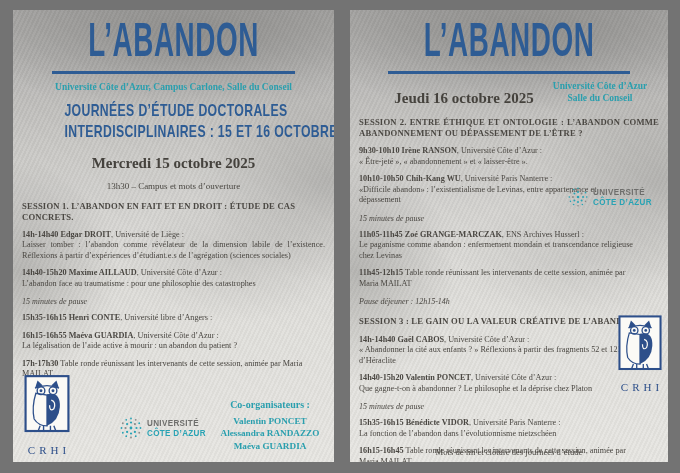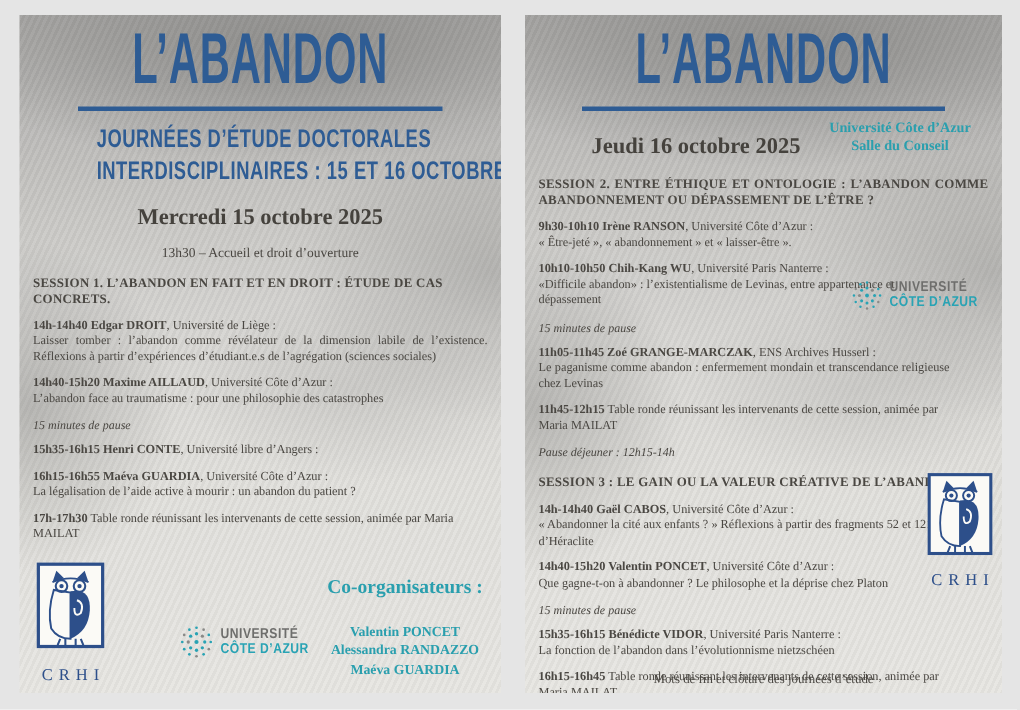--- a/index.html
+++ b/index.html
@@ -1,17 +1,17 @@
 <!DOCTYPE html>
 <html><head>
 <meta charset="utf-8">
 <style>
   * { margin:0; padding:0; box-sizing:border-box; }
   body { width:680px; height:473px; background:#ffffff; font-family:"Liberation Serif", serif; }
-  .page { position:relative; width:680px; height:473px; background:#e5e5e5; overflow:hidden; }
+  .page { position:relative; width:680px; height:473px; background:#737373; overflow:hidden; }
 
   .poster {
     position:absolute; top:10px; height:452px; overflow:hidden;
     color:#4a4742;
     background:
       radial-gradient(ellipse 140px 160px at 2% 58%, rgba(105,105,103,0.32), transparent 70%),
       radial-gradient(ellipse 180px 140px at 98% 38%, rgba(110,110,108,0.28), transparent 72%),
       radial-gradient(ellipse 300px 100px at 55% 6%, rgba(95,95,93,0.40), transparent 75%),
       radial-gradient(ellipse 160px 90px at 70% 55%, rgba(130,130,128,0.18), transparent 70%),
       repeating-linear-gradient(115deg, rgba(255,255,255,0.05) 0 2px, rgba(0,0,0,0.03) 2px 4px),
@@ -64,39 +64,40 @@
   .uca { display:flex; align-items:center; gap:4px; position:absolute; }
   .uca-text { font-family:"Liberation Sans", sans-serif; font-weight:700; line-height:1.05;
               transform:scaleX(0.85); transform-origin:left center; letter-spacing:0.4px; }
   .uca-text .u1 { color:#6e6e6c; font-size:9.5px; }
   .uca-text .u2 { color:#29a3b4; font-size:9.5px; }
   .uca.pos-left  { left:106px; bottom:22px; }
   .uca.pos-right { right:6px; top:176px; }
 
   
   .coorg { position:absolute; right:4px; bottom:10px; width:120px; text-align:center; color:#2a9fae; }
-  .coorg-title { font-weight:700; font-size:13px; margin-bottom:16px; }
+  .coorg-title { font-weight:700; font-size:10px; margin-bottom:5px; }
   .coorg-name { font-weight:700; font-size:9.2px; line-height:1.35; }
 
   .closing { position:absolute; bottom:5px; left:0; width:100%; text-align:center; font-size:8.6px; color:#4a4742; }
   .pad-right { padding-right:26px; }
 </style>
 </head>
 <body>
 
 <div class="page">
 
   <div class="poster left">
     <h1 class="title">L’ABANDON</h1>
     <div class="rule"></div>
     <div class="content">
+      <div class="venue-line">Université Côte d’Azur, Campus Carlone, Salle du Conseil</div>
       <div class="subtitle first">JOURNÉES D’ÉTUDE DOCTORALES</div>
       <div class="subtitle">INTERDISCIPLINAIRES : 15 ET 16 OCTOBRE 2025</div>
       <div class="day-heading">Mercredi 15 octobre 2025</div>
-      <div class="opening">13h30 – Accueil et droit d’ouverture</div>
+      <div class="opening">13h30 – Campus et mots d’ouverture</div>
 
       <div class="session-title">SESSION 1. L’ABANDON EN FAIT ET EN DROIT : ÉTUDE DE CAS CONCRETS.</div>
 
       <p class="talk"><b>14h-14h40 Edgar DROIT</b><span>, Université de Liège :</span><span class="desc justify">Laisser tomber : l’abandon comme révélateur de la dimension labile de l’existence. Réflexions à partir d’expériences d’étudiant.e.s de l’agrégation (sciences sociales)</span></p>
 
       <p class="talk"><b>14h40-15h20 Maxime AILLAUD</b><span>, Université Côte d’Azur :</span><span class="desc">L’abandon face au traumatisme : pour une philosophie des catastrophes</span></p>
 
       <div class="pause">15 minutes de pause</div>
 
       <p class="talk"><b>15h35-16h15 Henri CONTE</b><span>, Université libre d’Angers :</span></p>

